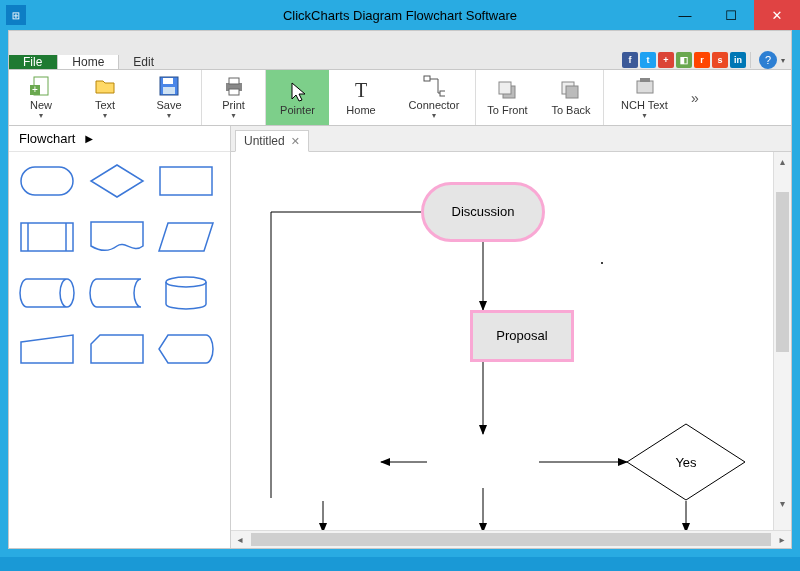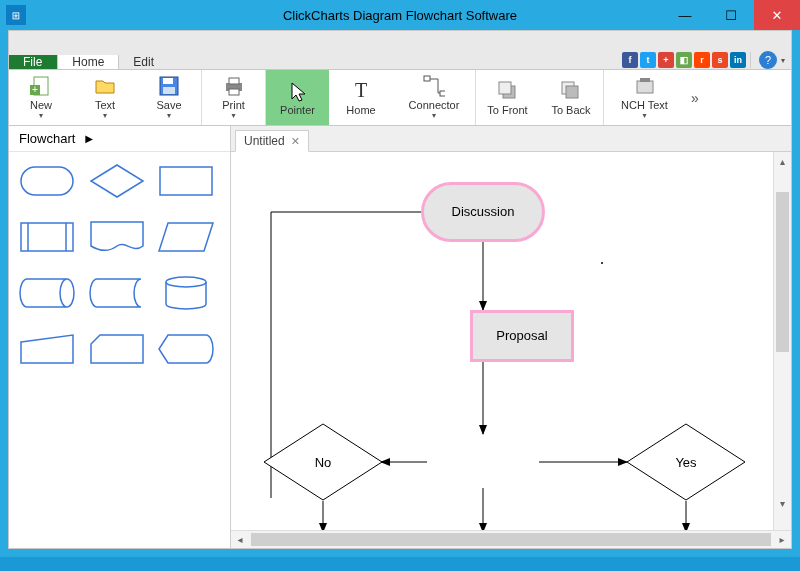--- a/index.html
+++ b/index.html
@@ -295,26 +295,20 @@
 
             <path d="M252 336 V380" fill="none" stroke="#000" stroke-width="1" marker-end="url(#ah)"></path>
           </svg>
 
           <div class="node terminator" style="left:190px; top:30px; width:124px; height:60px;">
               <span>Discussion</span>
             </div>
           <div class="node" style="left:200px; top:158px; width:104px; height:52px;margin-left:39px;">
               <span>Proposal</span>
             </div>
-          <div class="diamond" style="left:32px; top:271px;">
-            <svg width="120" height="78">
-                <path d="M60 1L119 39 60 77 1 39Z" fill="#fff" stroke="#000"></path>
-              </svg>
-            <div class="lbl">No</div>
-          </div>
           <div class="diamond" style="left:395px; top:271px;">
             <svg width="120" height="78">
                 <path d="M60 1L119 39 60 77 1 39Z" fill="#fff" stroke="#000"></path>
               </svg>
             <div class="lbl">Yes</div>
           </div>
 
           <div style="position:absolute; left:370px; top:110px; width:2px;height:2px;background:#000;border-radius:50%;"></div>
         </div>
         <div class="vscroll">

